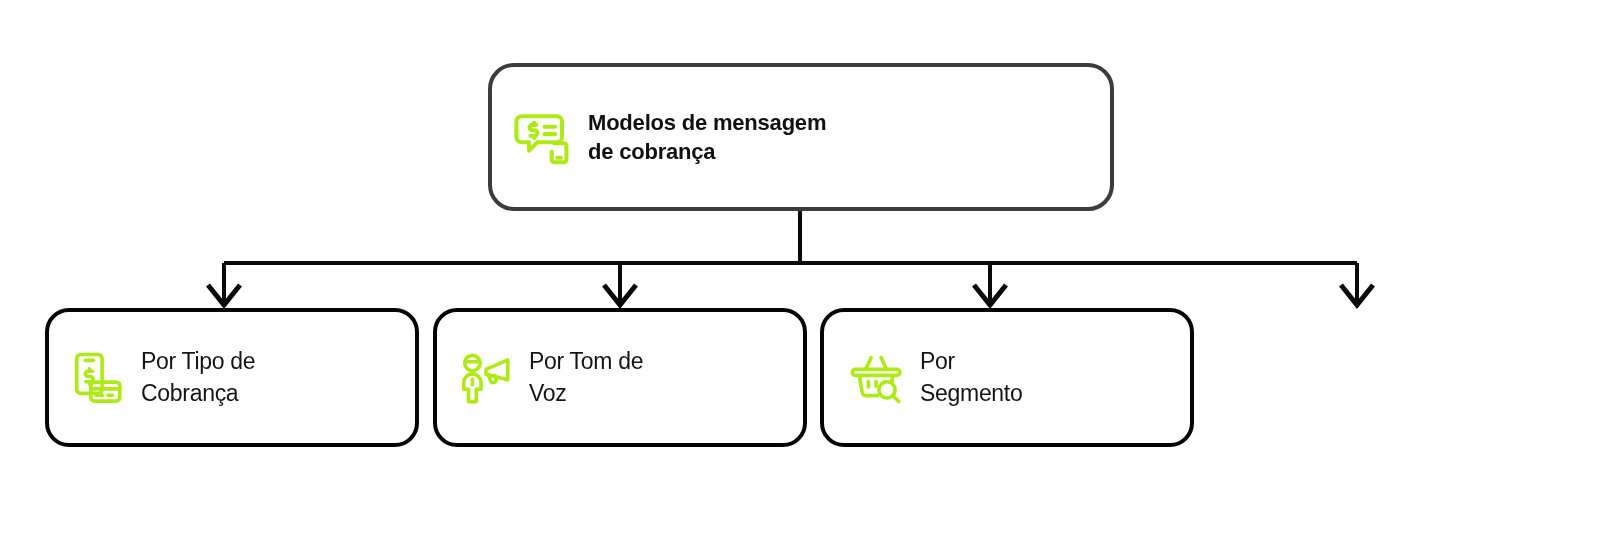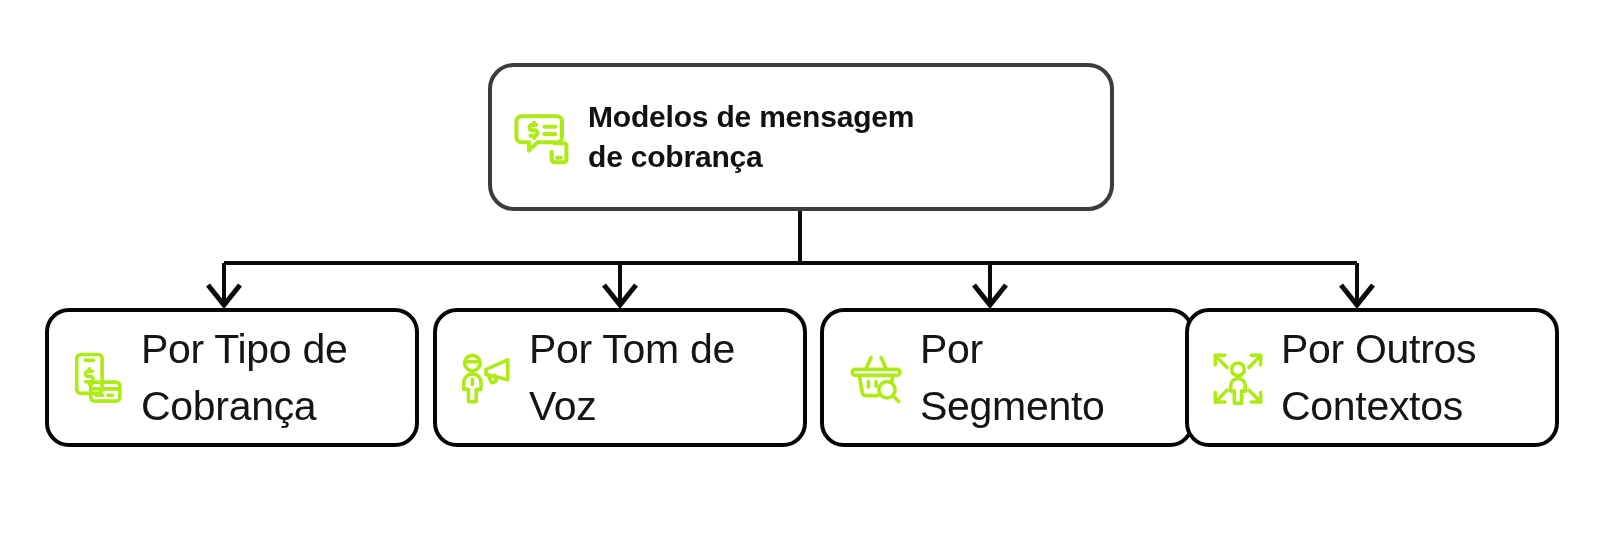--- a/index.html
+++ b/index.html
@@ -45,21 +45,21 @@
     padding-left: 22px;
   }
   .root-icon {
     flex: 0 0 auto;
     width: 62px;
     height: 62px;
     margin-right: 12px;
     display: block;
   }
   .root-label {
-    font-size: 30px;
+    font-size: 22px;
     font-weight: 700;
     line-height: 1.32;
     color: #111111;
     letter-spacing: -0.2px;
     white-space: pre-line;
   }
 
   
   .child-node {
     position: absolute;
@@ -81,21 +81,21 @@
   .child-node.n3 { left: 1185px; }
 
   .child-icon {
     flex: 0 0 auto;
     width: 58px;
     height: 58px;
     margin-right: 14px;
     display: block;
   }
   .child-label {
-    font-size: 41px;
+    font-size: 23px;
     font-weight: 300;
     line-height: 1.38;
     color: #151515;
     letter-spacing: -0.3px;
     white-space: pre-line;
   }
 </style>
 </head>
 <body>
 
@@ -195,38 +195,14 @@
         <path d="M22.5 36v6M31 36v5"></path>
 
         <circle cx="43" cy="45" r="9"></circle>
         <path d="M49.6 51.6l6.4 6.4"></path>
       </g>
     </svg>
     <div class="child-label">Por
 Segmento</div>
   </div>
 
-  <div class="child-node n3">
-    <svg class="child-icon" viewBox="0 0 64 64" xmlns="http://www.w3.org/2000/svg">
-      <g fill="none" stroke="#aeea16" stroke-width="4" stroke-linecap="round" stroke-linejoin="round">
-
-        <circle cx="32" cy="22.5" r="7"></circle>
-
-        <path d="M32 32.5a8 8 0 0 1 8 8v6h-4v13.5h-8v-13.5h-4v-6a8 8 0 0 1 8 -8z"></path>
-
-        <path d="M20 20.5l-13 -13"></path>
-        <path d="M7 17.5v-10.5h10.5"></path>
-
-        <path d="M44 20.5l13 -13"></path>
-        <path d="M46.5 7h10.5v10.5"></path>
-
-        <path d="M20 45.5l-13 13"></path>
-        <path d="M7 48v10.5h10.5"></path>
-
-        <path d="M44 45.5l13 13"></path>
-        <path d="M46.5 58.5h10.5v-10.5"></path>
-      </g>
-    </svg>
-    <div class="child-label">Por Outros
-Contextos</div>
-  </div>
 
 </div>
 
 </body></html>

